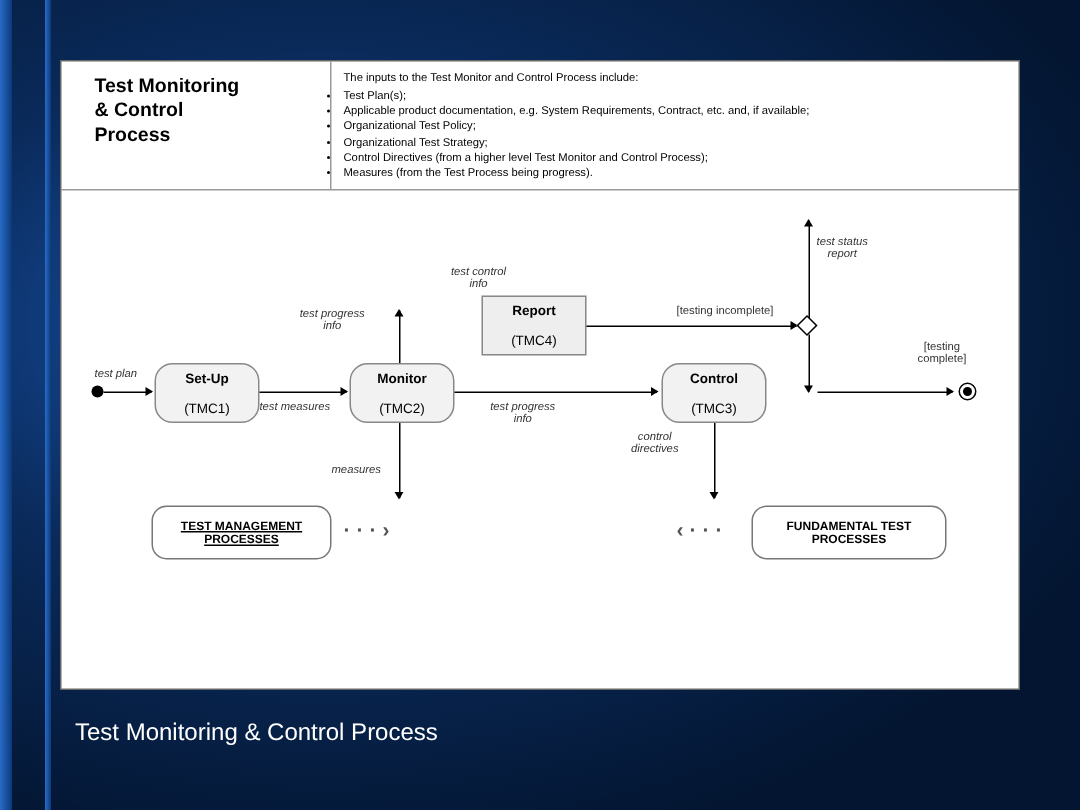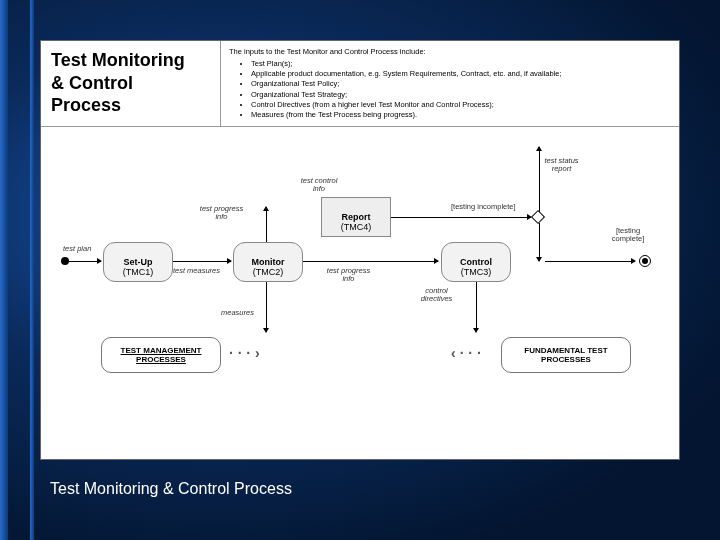--- a/index.html
+++ b/index.html
@@ -19,33 +19,33 @@
     content:""; position:absolute; left:30px; top:0; width:4px; height:100%;
     background: linear-gradient(90deg,#2a6bc8,#0b3a7a);
   }
   .sheet {
     background:#fff; width:640px; height:420px;
     position:relative; margin: 0 auto;
     border:1px solid #666;
   }
   .top { display:flex; border-bottom:1px solid #999; }
   .titlebox {
-    width:180px; padding:8px 10px; border-right:1px solid #999;
-    font-weight:bold; font-size:18px; line-height:1.25;
+    width:180px; padding:8px 22px; border-right:1px solid #999;
+    font-weight:bold; font-size:13px; line-height:1.25;
   }
   .inputsbox {
     flex:1; padding:6px 8px; font-size:7.5px; line-height:1.35;
   }
   .inputsbox .lead { margin-bottom:2px; }
-  .inputsbox ul { list-style: disc; margin-left:22px; }
+  .inputsbox ul { list-style: disc; margin-left:0; }
   .diagram { position:relative; height:260px; }
   .node {
     position:absolute; background:#f2f2f2; border:1px solid #888;
     font-size:9px; text-align:center; padding:4px 2px;
-    display:flex; flex-direction:column; justify-content:flex-end;
+    display:flex; flex-direction:column; justify-content:space-between;
   }
   .node.small { width:70px; height:40px;border-radius:12px; }
   .node.report { width:70px; height:40px; background:#eee; }
   .rbox {
     position:absolute; background:#fff; border:1px solid #777; border-radius:10px;
     font-weight:bold; font-size:8px; text-align:center; padding:6px 4px;
     display:flex; align-items:center; justify-content:center;
   }
   .lbl {
     position:absolute; font-size:7.5px; font-style:italic; color:#333;

